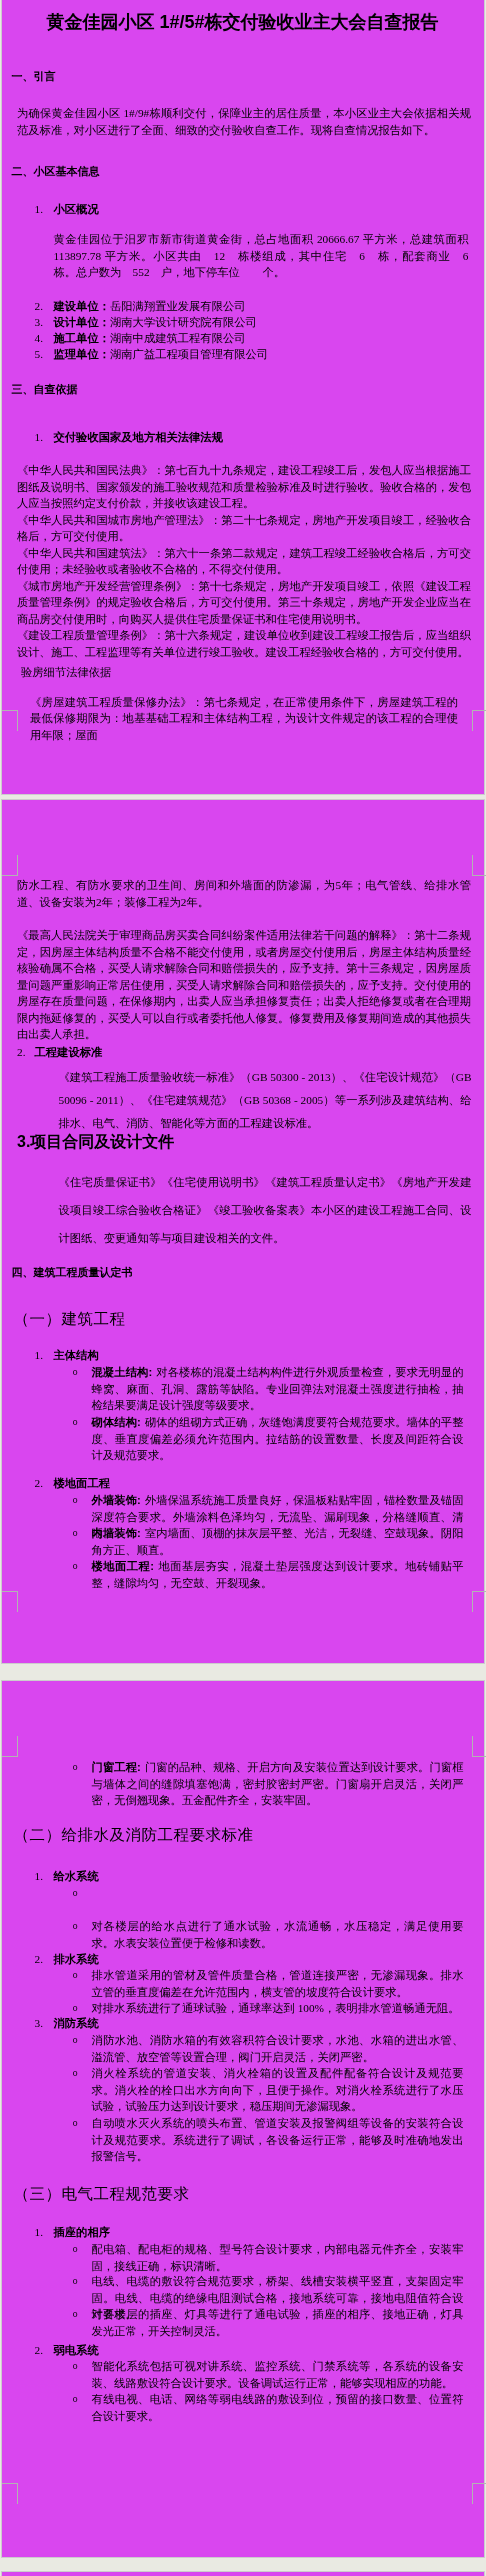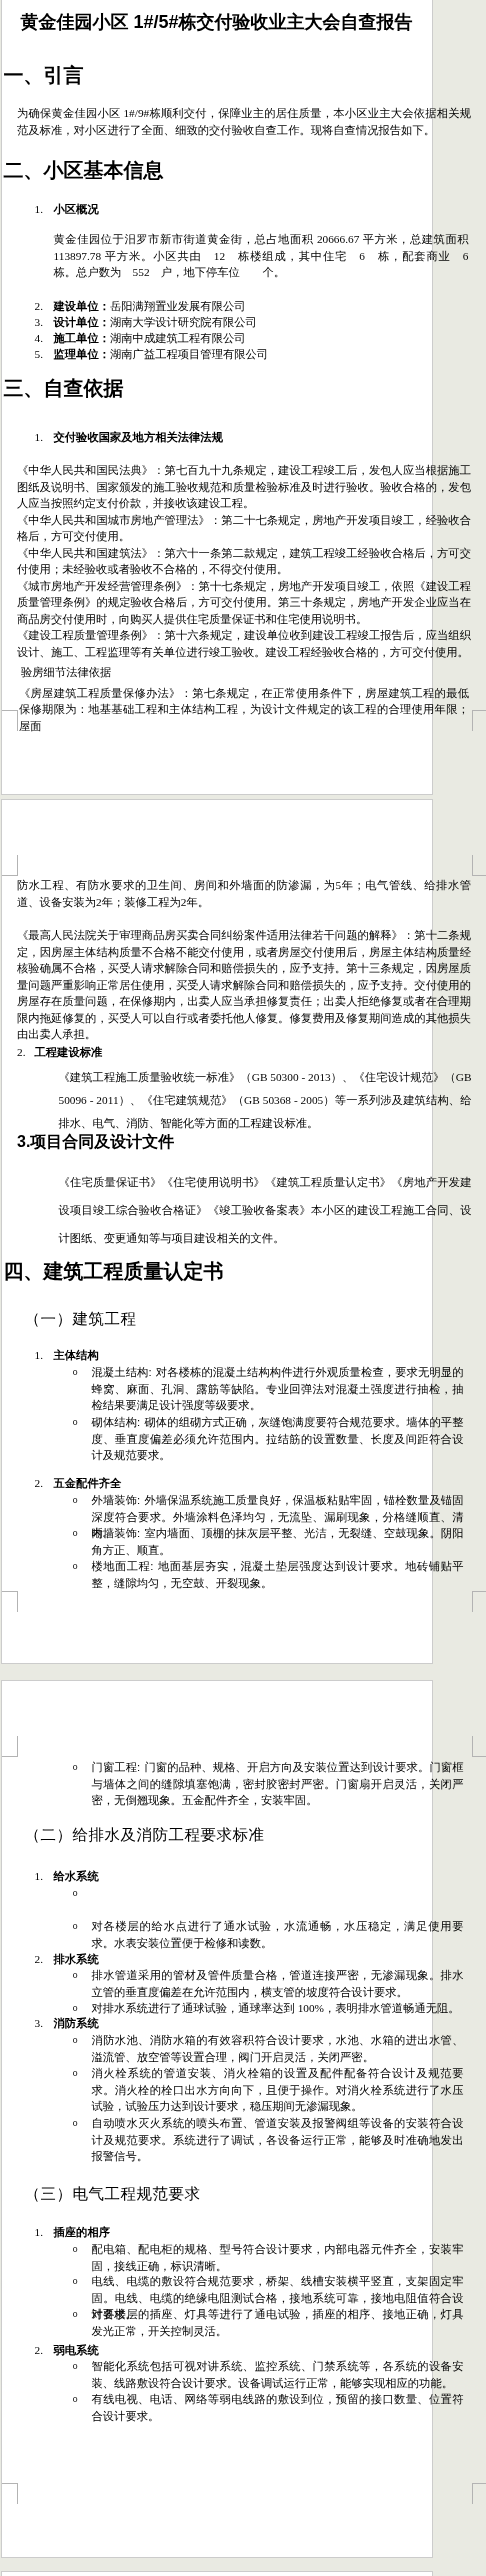--- a/index.html
+++ b/index.html
@@ -1,39 +1,39 @@
 <!DOCTYPE html>
 <html style="font-size:8.2px"><head>
 <meta charset="utf-8">
 <style>
   html,body{margin:0;padding:0;background:#e9eae2;}
   #canvas{position:relative;width:486px;height:2659px;overflow:hidden;background:#e9eae2;
           font-family:"Liberation Serif",serif;color:#000;}
-  .page{position:absolute;left:0.5px;width:432px;background:#ffffff;
+  .page{position:absolute;left:0.5px;width:484px;background:#d946ef;
         border:0.5px solid #cccccc;box-sizing:border-box;}
   .p1{top:0;height:795px;border-top:none;}
   .p2{top:799px;height:865px;}
   .p3{top:1680px;height:878px;}
   .p4{top:2571px;height:89px;}
 
   .blk{position:absolute;margin:0;}
   .doc-title{left:0;width:100%;text-align:center;
              font-family:"Liberation Sans",sans-serif;font-weight:700;font-size:18px;line-height:21.6px;}
-  .h1{left:2px;font-family:Liberation Mono, monospace;font-weight:700;font-size:20px;line-height:17.5px;}
-  .h2{left:23px;font-family:"Liberation Serif",serif;font-weight:400;font-size:15.5px;line-height:18.5px;letter-spacing:0.5px;}
+  .h1{left:10px;font-family:Liberation Serif, serif;font-weight:700;font-size:11px;line-height:17.5px;}
+  .h2{left:12px;font-family:"Liberation Serif",serif;font-weight:400;font-size:15.5px;line-height:18.5px;letter-spacing:0.5px;}
   .para{font-size:11.3px;line-height:16.5px;text-align:justify;}
   .li{font-family:"Liberation Sans",sans-serif;font-weight:700;font-size:11.3px;line-height:14.4px;}
   .li .num{display:inline-block;width:19px;font-family:"Liberation Serif",serif;font-weight:400;}
   .li2 .num{width:17.5px;}
   .legal{left:15.5px;width:454px;}
   .wide{line-height:23px;}
   .xwide{line-height:28px;}
   .bullet{left:90px;width:372px;}
   .bmark{position:absolute;left:-19px;top:1px;font-family:"Liberation Mono",monospace;font-size:8.8px;}
-  .lead{font-family:"Liberation Sans",sans-serif;font-weight:400;margin-right:4.1px;}
+  .lead{font-family:"Liberation Sans",sans-serif;font-weight:700;margin-right:4.1px;}
   .mark{position:absolute;width:15.5px;height:19.6px;border:0 solid #b3b3b3;}
   .mark.l{left:0;}
   .mark.r{left:470px;}
   .mark.top.l{border-right-width:0.5px;border-bottom-width:0.5px;}
   .mark.top.r{border-left-width:0.5px;border-bottom-width:0.5px;}
   .mark.bot.l{border-right-width:0.5px;border-top-width:0.5px;}
   .mark.bot.r{border-left-width:0.5px;border-top-width:0.5px;}
 </style>
 </head>
 <body>
@@ -71,21 +71,21 @@
       <span class="num">1.</span><span>交付验收国家及地方相关法律法规</span>
     </p>
 
     <div class="blk legal" style="top:462px">
       <p class="para" style="margin:0">《中华人民共和国民法典》：第七百九十九条规定，建设工程竣工后，发包人应当根据施工图纸及说明书、国家颁发的施工验收规范和质量检验标准及时进行验收。验收合格的，发包人应当按照约定支付价款，并接收该建设工程。</p>
       <p class="para" style="margin:0">《中华人民共和国城市房地产管理法》：第二十七条规定，房地产开发项目竣工，经验收合格后，方可交付使用。</p>
       <p class="para" style="margin:0">《中华人民共和国建筑法》：第六十一条第二款规定，建筑工程竣工经验收合格后，方可交付使用；未经验收或者验收不合格的，不得交付使用。</p>
       <p class="para" style="margin:0">《城市房地产开发经营管理条例》：第十七条规定，房地产开发项目竣工，依照《建设工程质量管理条例》的规定验收合格后，方可交付使用。第三十条规定，房地产开发企业应当在商品房交付使用时，向购买人提供住宅质量保证书和住宅使用说明书。</p>
       <p class="para" style="margin:0">《建设工程质量管理条例》：第十六条规定，建设单位收到建设工程竣工报告后，应当组织设计、施工、工程监理等有关单位进行竣工验收。建设工程经验收合格的，方可交付使用。</p>
       <p class="para" style="margin:4px">验房细节法律依据</p>
-      <p class="para" style="margin:2px">《房屋建筑工程质量保修办法》：第七条规定，在正常使用条件下，房屋建筑工程的最低保修期限为：地基基础工程和主体结构工程，为设计文件规定的该工程的合理使用年限；屋面</p>
+      <p class="para" style="margin:13px">《房屋建筑工程质量保修办法》：第七条规定，在正常使用条件下，房屋建筑工程的最低保修期限为：地基基础工程和主体结构工程，为设计文件规定的该工程的合理使用年限；屋面</p>
     </div>
 
     <div class="mark bot l" style="top:710px"></div>
     <div class="mark bot r" style="top:710px"></div>
   </div>
 
   <div class="page p2">
     <div class="mark top l" style="top:55px"></div>
     <div class="mark top r" style="top:55px"></div>
 
@@ -107,21 +107,21 @@
       <span class="num">1.</span><span>主体结构</span>
     </p>
     <p class="blk para bullet" style="top:564px">
       <span class="bmark">o</span><b class="lead">混凝土结构:</b><span>对各楼栋的混凝土结构构件进行外观质量检查，要求无明显的蜂窝、麻面、孔洞、露筋等缺陷。专业回弹法对混凝土强度进行抽检，抽检结果要满足设计强度等级要求。</span>
     </p>
     <p class="blk para bullet" style="top:614px">
       <span class="bmark">o</span><b class="lead">砌体结构:</b><span>砌体的组砌方式正确，灰缝饱满度要符合规范要求。墙体的平整度、垂直度偏差必须允许范围内。拉结筋的设置数量、长度及间距符合设计及规范要求。</span>
     </p>
 
     <p class="blk li" style="left:33px;top:676px">
-      <span class="num">2.</span><span>五金配件齐全</span>
+      <span class="num">2.</span><span>楼地面工程</span>
     </p>
     <p class="blk para bullet" style="top:692px">
       <span class="bmark">o</span><b class="lead">外墙装饰:</b><span>外墙保温系统施工质量良好，保温板粘贴牢固，锚栓数量及锚固深度符合要求。外墙涂料色泽均匀，无流坠、漏刷现象，分格缝顺直、清晰。</span>
     </p>
     <p class="blk para bullet" style="top:725px">
       <span class="bmark">o</span><b class="lead">内墙装饰:</b><span>室内墙面、顶棚的抹灰层平整、光洁，无裂缝、空鼓现象。阴阳角方正、顺直。</span>
     </p>
     <p class="blk para bullet" style="top:758px">
       <span class="bmark">o</span><b class="lead">楼地面工程:</b><span>地面基层夯实，混凝土垫层强度达到设计要求。地砖铺贴平整，缝隙均匀，无空鼓、开裂现象。</span>
     </p>

